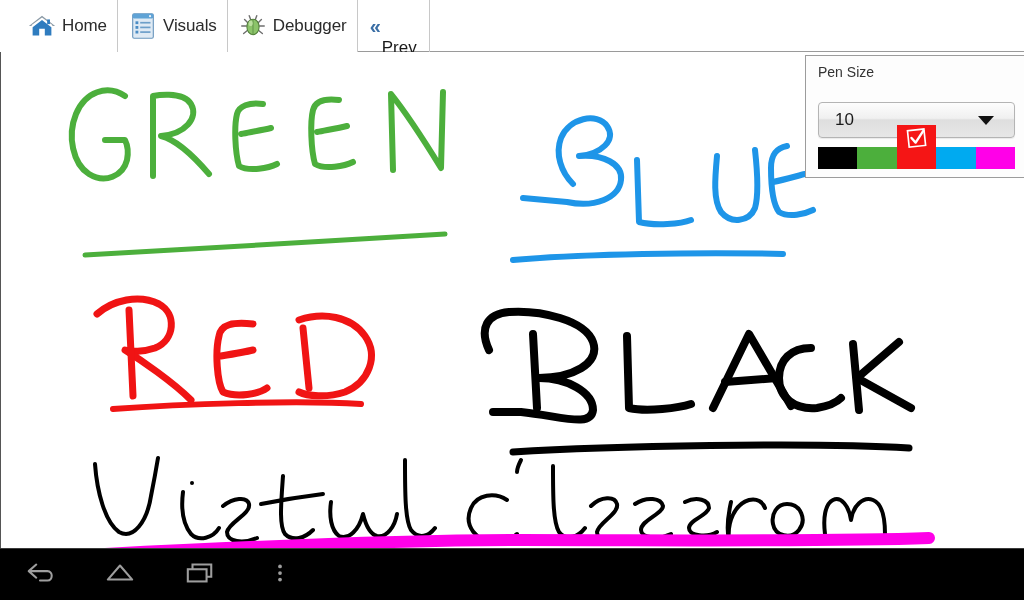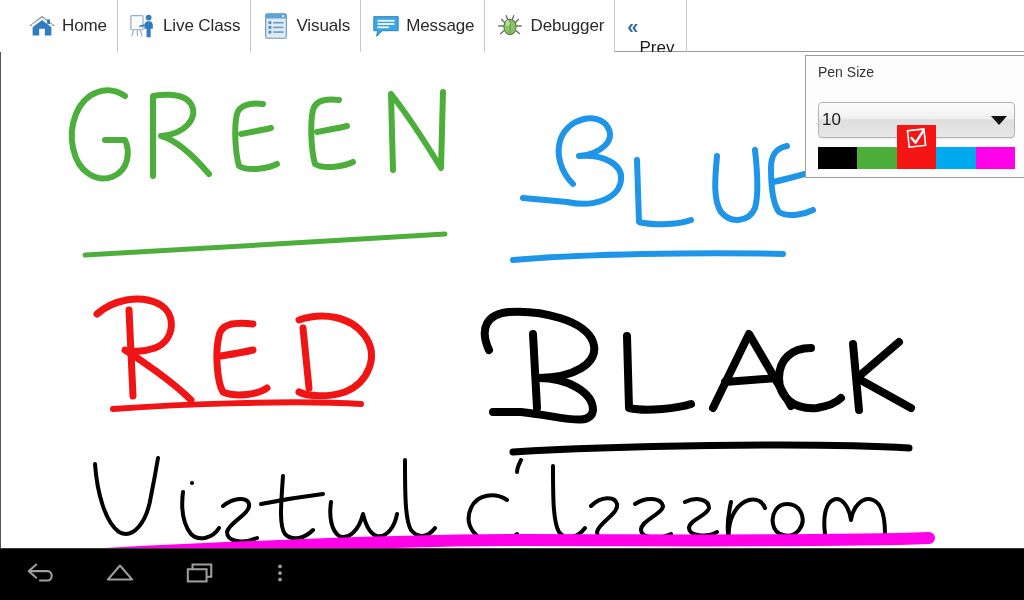--- a/index.html
+++ b/index.html
@@ -79,21 +79,21 @@
     font-size: 14px; color: #333; margin-bottom: 22px;
     display:block;
   }
   #pen-size-select {
     position: relative;
     width: 197px; height: 36px;
     border: 1px solid #b4b4b4;
     border-radius: 4px;
     background: linear-gradient(to bottom, #fdfdfd 0%, #f0f0f0 45%, #dedede 50%, #e7e7e7 100%);
     display: flex; align-items: center;
-    padding: 0 3px;
+    padding: 0 16px;
     cursor: pointer;
     box-shadow: 0 1px 1px rgba(0,0,0,.08);
   }
   #pen-size-value { font-size: 17px; color: #1a1a1a; flex: 1; }
   #pen-size-caret {
     width: 0; height: 0;
     border-left: 8px solid transparent;
     border-right: 8px solid transparent;
     border-top: 9px solid #111;
     margin-right: 4px;
@@ -140,62 +140,39 @@
       <span class="tab-icon">
         <svg viewBox="0 0 32 32" width="30" height="30">
           <path d="M16 5 L2 16 L5 16 L5 15 L16 7 L27 15 L27 16 L30 16 Z" fill="#8b9aa6"></path>
           <path d="M16 9.5 L6 17.2 L6 26 L13 26 L13 19 L19 19 L19 26 L26 26 L26 17.2 Z" fill="#2f7cbf"></path>
           <rect x="21.5" y="9" width="3" height="5" fill="#2f7cbf"></rect>
         </svg>
       </span>
       <span class="tab-label">Home</span>
     </div>
 
-    <div class="tab">
-      <span class="tab-icon">
-        <svg viewBox="0 0 32 32" width="30" height="30">
-          <rect x="3" y="5" width="13" height="15" rx="1" fill="#fbfbfb" stroke="#9ab0c2" stroke-width="1.3"></rect>
-          <path d="M6 20 L4 27 M10 20 L10 27 M13 20 L15 27" stroke="#9ab0c2" stroke-width="1.3" fill="none"></path>
-          <circle cx="22" cy="7" r="3.1" fill="#2f7cbf"></circle>
-          <path d="M22 11 C18.5 11 17.5 13 17.5 16 L17.5 19 L19.8 19 L19.8 28 L24.2 28 L24.2 19 L26.5 19 L26.5 16 C26.5 13 25.5 11 22 11 Z" fill="#2f7cbf"></path>
-          <path d="M17.8 15 L12 16.5" stroke="#2f7cbf" stroke-width="1.8" fill="none"></path>
-        </svg>
-      </span>
-      <span class="tab-label">Live Class</span>
-    </div>
 
     <div class="tab">
       <span class="tab-icon">
         <svg viewBox="0 0 32 32" width="30" height="30">
           <rect x="5" y="3" width="22" height="26" rx="1.5" fill="#dfeaf4" stroke="#6a96bd" stroke-width="1.2"></rect>
           <rect x="5" y="3" width="22" height="5" rx="1.5" fill="#5fa3d6"></rect>
           <circle cx="23.5" cy="5.5" r="1.2" fill="#eaf3fb"></circle>
           <rect x="8" y="11" width="3" height="3" fill="#4a8cc4"></rect>
           <rect x="8" y="16" width="3" height="3" fill="#4a8cc4"></rect>
           <rect x="8" y="21" width="3" height="3" fill="#4a8cc4"></rect>
           <rect x="13" y="11.6" width="11" height="1.8" fill="#6d9fc9"></rect>
           <rect x="13" y="16.6" width="11" height="1.8" fill="#6d9fc9"></rect>
           <rect x="13" y="21.6" width="11" height="1.8" fill="#6d9fc9"></rect>
         </svg>
       </span>
       <span class="tab-label">Visuals</span>
     </div>
 
 
-    <div class="tab">
-      <span class="tab-icon">
-        <svg viewBox="0 0 32 32" width="30" height="30">
-          <path d="M3 6 L29 6 L29 21 L12 21 L6 27 L7 21 L3 21 Z" fill="#3aa7e6" stroke="#2a7fb8" stroke-width="1"></path>
-          <rect x="7" y="9.5" width="18" height="1.8" fill="#ffffff"></rect>
-          <rect x="7" y="13" width="18" height="1.8" fill="#ffffff"></rect>
-          <rect x="7" y="16.5" width="12" height="1.8" fill="#ffffff"></rect>
-        </svg>
-      </span>
-      <span class="tab-label">Message</span>
-    </div>
 
 
     <div class="tab">
       <span class="tab-icon">
         <svg viewBox="0 0 32 32" width="30" height="30">
           <g stroke="#6f6f6f" stroke-width="1.5" fill="none" stroke-linecap="round">
             <path d="M7 9 L11 13 M4 16 L9 16 M6 24 L11 20"></path>
             <path d="M25 9 L21 13 M28 16 L23 16 M26 24 L21 20"></path>
             <path d="M12 5 L13.5 9 M20 5 L18.5 9"></path>
           </g>

